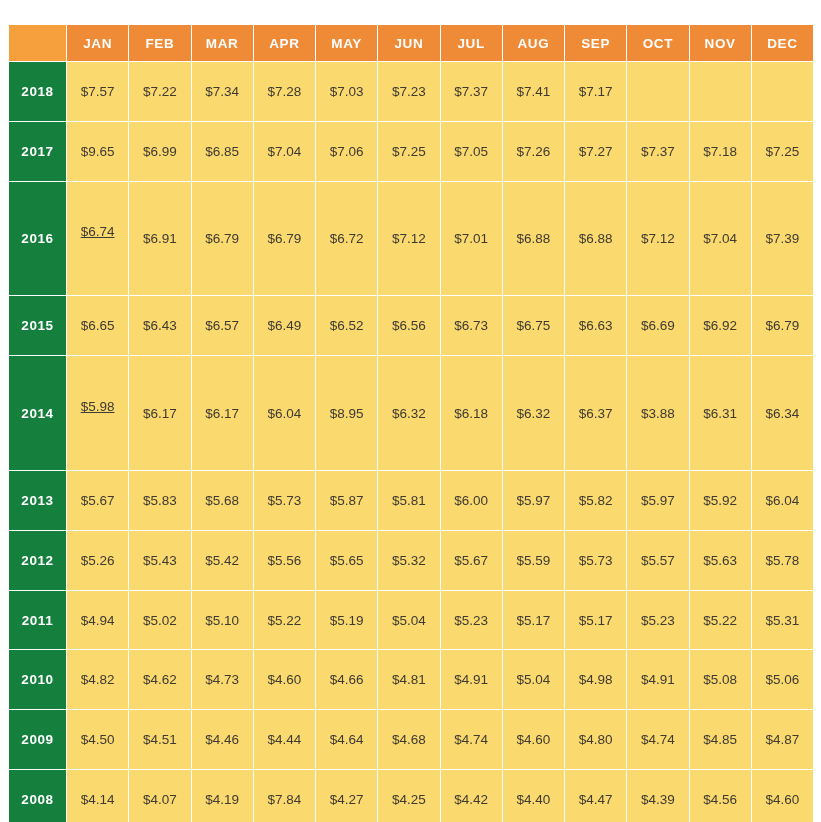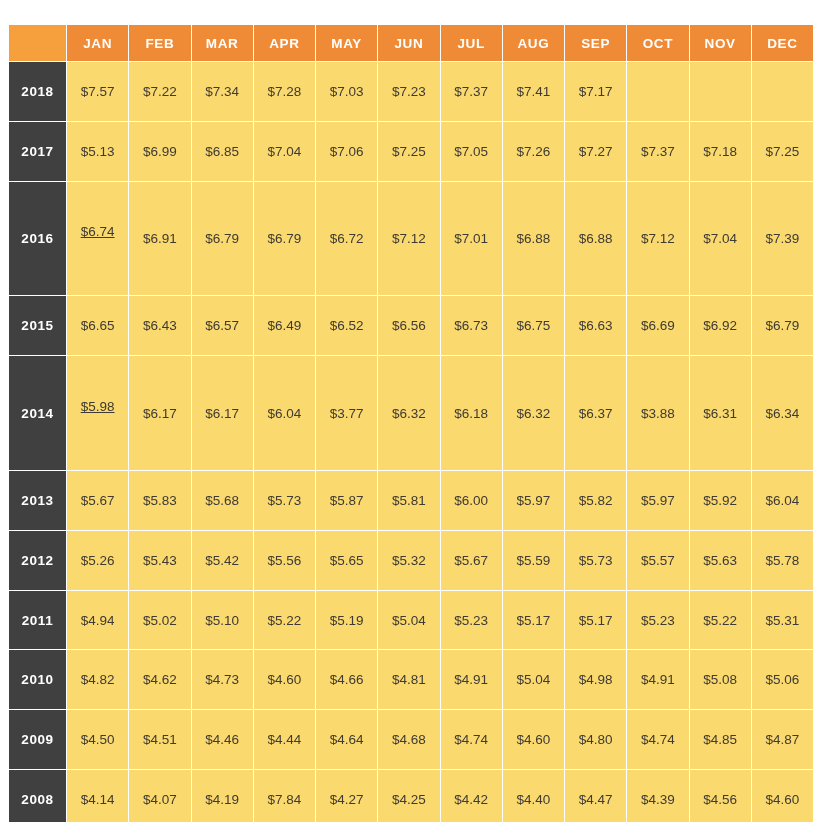--- a/index.html
+++ b/index.html
@@ -43,21 +43,21 @@
     height: 36px;
     padding: 0;
   }
   thead th.corner {
     background: #f5a03c;
     width: 57px;
   }
 
   
   tbody th.year-cell {
-    background: #404040;
+    background: #15803d;
     color: #ffffff;
     font-size: 13.5px;
     font-weight: bold;
     letter-spacing: 0.6px;
     text-align: center;
     vertical-align: middle;
     width: 57px;
     padding: 0;
   }
 
@@ -114,21 +114,21 @@
           <td class="value-cell">$7.23</td>
           <td class="value-cell">$7.37</td>
           <td class="value-cell">$7.41</td>
           <td class="value-cell">$7.17</td>
           <td class="value-cell empty"></td>
           <td class="value-cell empty"></td>
           <td class="value-cell empty"></td>
         </tr>
         <tr>
           <th class="year-cell">2017</th>
-          <td class="value-cell">$5.13</td>
+          <td class="value-cell">$9.65</td>
           <td class="value-cell">$6.99</td>
           <td class="value-cell">$6.85</td>
           <td class="value-cell">$7.04</td>
           <td class="value-cell">$7.06</td>
           <td class="value-cell">$7.25</td>
           <td class="value-cell">$7.05</td>
           <td class="value-cell">$7.26</td>
           <td class="value-cell">$7.27</td>
           <td class="value-cell">$7.37</td>
           <td class="value-cell">$7.18</td>
@@ -163,21 +163,21 @@
           <td class="value-cell">$6.69</td>
           <td class="value-cell">$6.92</td>
           <td class="value-cell">$6.79</td>
         </tr>
         <tr>
           <th class="year-cell">2014</th>
           <td class="value-cell raised">$5.98</td>
           <td class="value-cell">$6.17</td>
           <td class="value-cell">$6.17</td>
           <td class="value-cell">$6.04</td>
-          <td class="value-cell">$3.77</td>
+          <td class="value-cell">$8.95</td>
           <td class="value-cell">$6.32</td>
           <td class="value-cell">$6.18</td>
           <td class="value-cell">$6.32</td>
           <td class="value-cell">$6.37</td>
           <td class="value-cell">$3.88</td>
           <td class="value-cell">$6.31</td>
           <td class="value-cell">$6.34</td>
         </tr>
         <tr>
           <th class="year-cell">2013</th>

